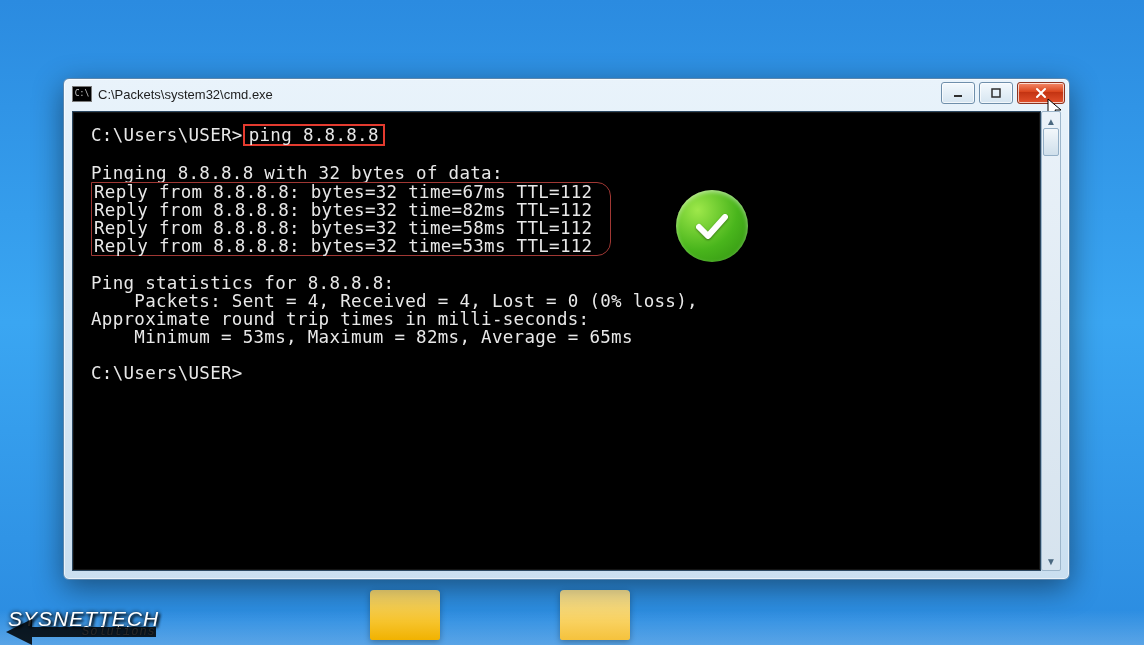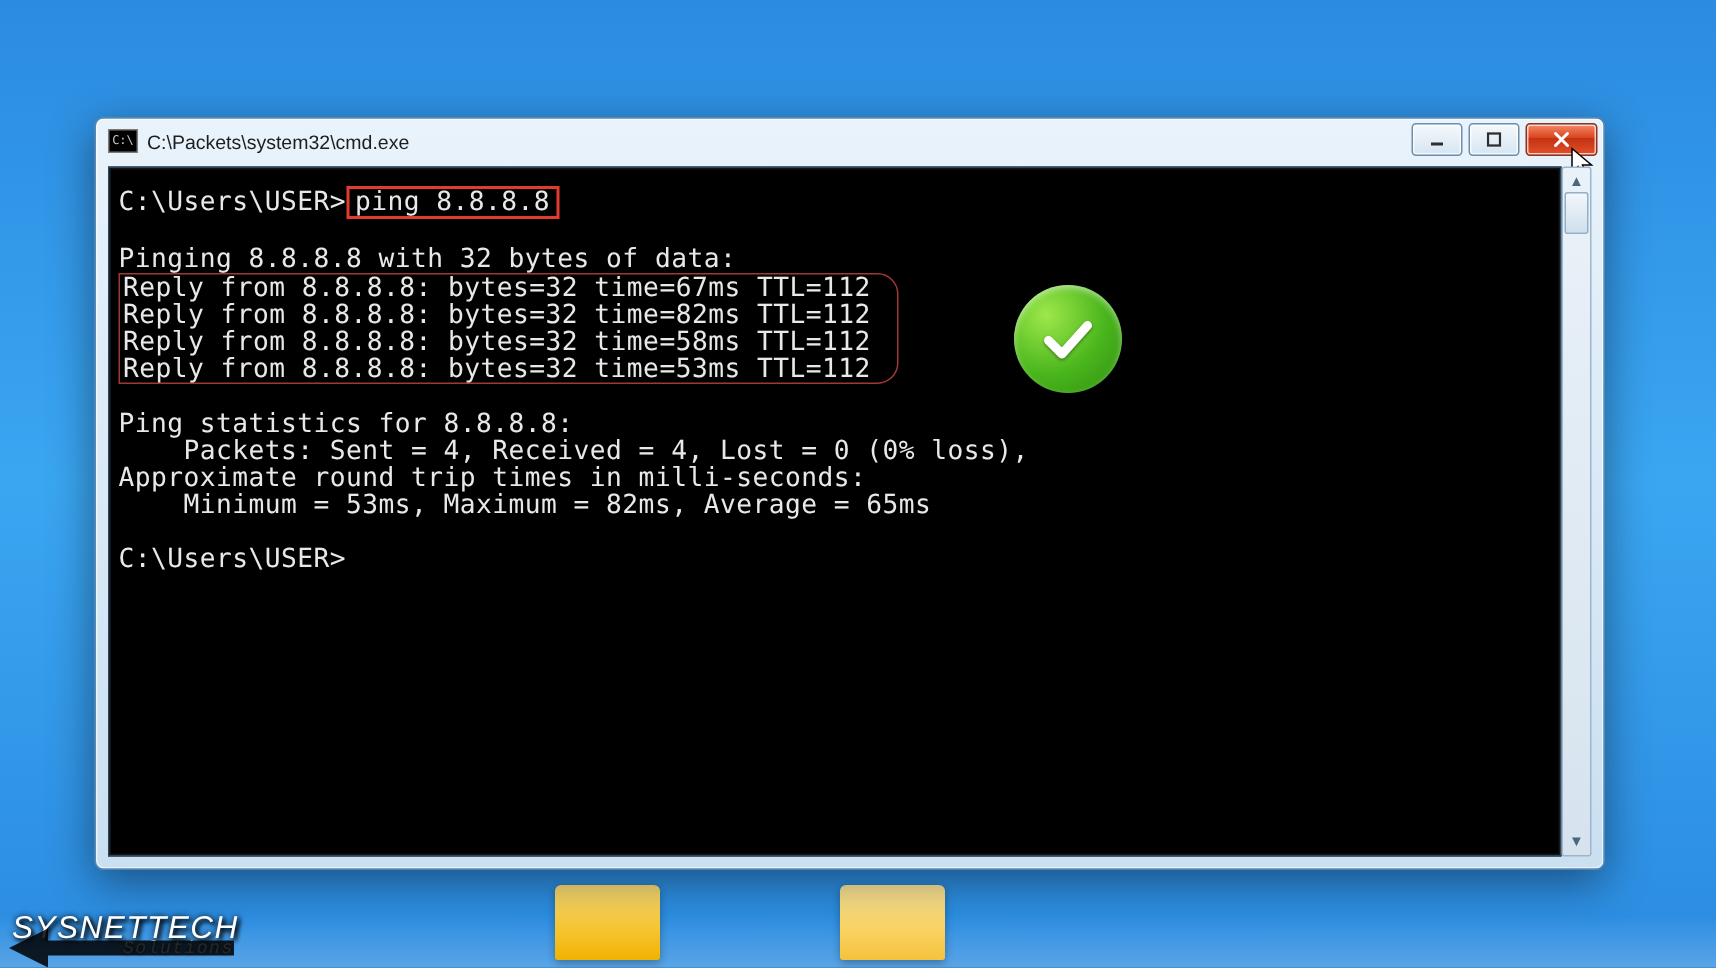--- a/index.html
+++ b/index.html
@@ -132,21 +132,21 @@
   }
   .scroll-arrow {
     width: 14px; height: 14px;
     color:#4a6880;
     font-size:10px;
     display:flex;align-items:center;justify-content:center;
   }
 
   pre.term {
     margin: 0;
-    padding: 12px 6px 6px 6px;
+    padding: 12px 6px 6px 18px;
     font-family: Consolas, "Lucida Console", monospace;
     font-size: 17.5px;
     line-height: 18px;
     color: #e8e8e8;
     letter-spacing: .3px;
   }
   .hl-cmd {
     border: 2px solid #e43b2f;
     padding: 0 4px;
     display: inline-block;

